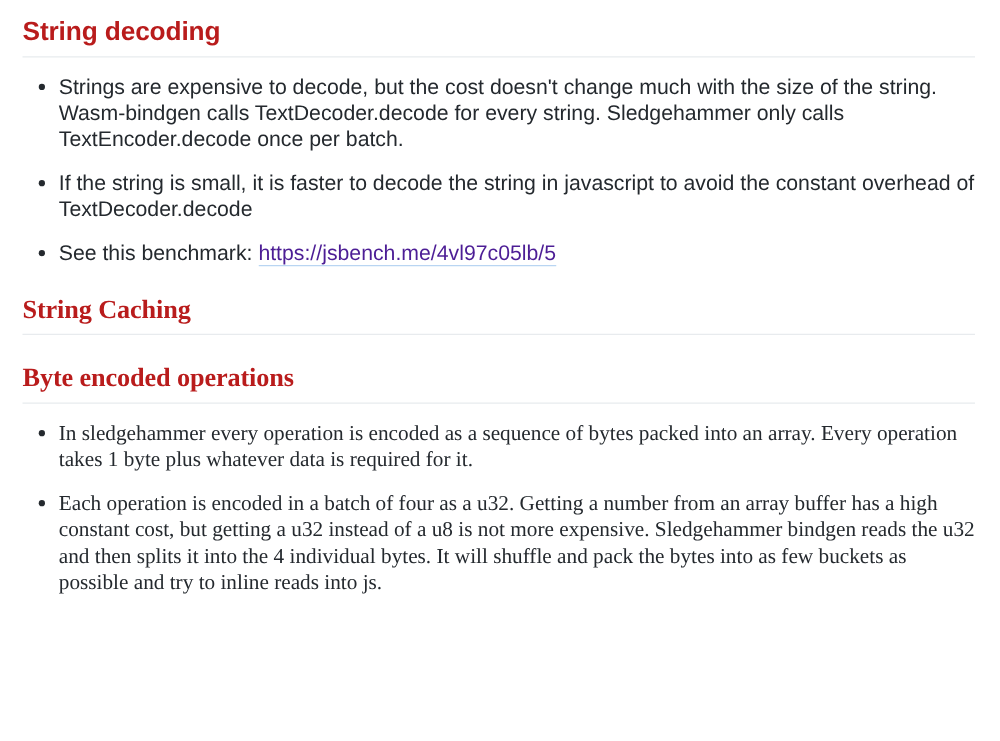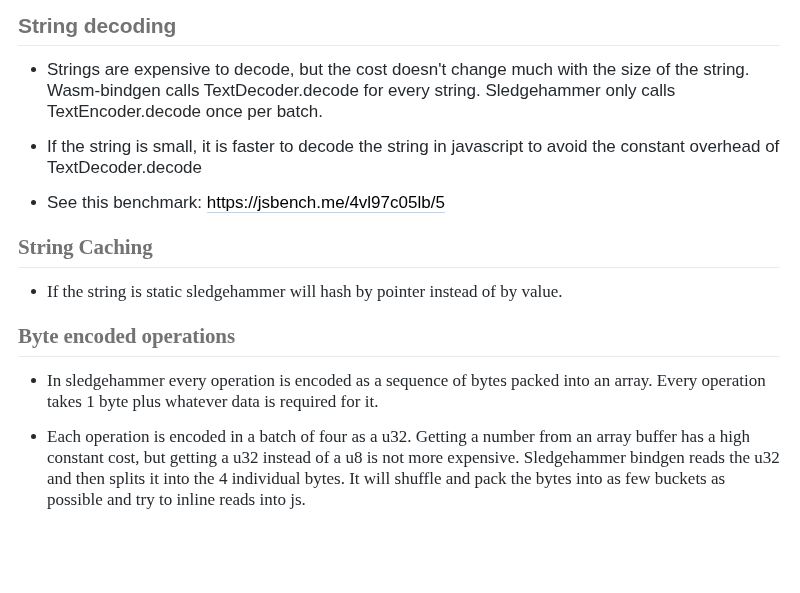--- a/index.html
+++ b/index.html
@@ -16,21 +16,21 @@
     -webkit-font-smoothing: antialiased;
   }
   .page {
     padding: 14px 20px 0 18px;
     box-sizing: border-box;
   }
   h2.section-title {
     font-size: 21px;
     font-weight: bold;
     letter-spacing: -0.1px;
-    color: #737373;
+    color: #b91c1c;
     margin: 0;
     padding-bottom: 7px;
     border-bottom: 1px solid #e8ebee;
   }
   .section {
     margin-bottom: 4px;
   }
   .section + .section {
     margin-top: 22px;
     font-family: Liberation Serif, serif;
@@ -58,21 +58,21 @@
     content: "";
     position: absolute;
     left: 13px;
     top: 8px;
     width: 5px;
     height: 5px;
     border-radius: 50%;
     background: #24292e;
   }
   a.link {
-    color: #000000;
+    color: #4c1d95;
     text-decoration: none;
     border-bottom: 1px solid #b9d5f2;
   }
   .tight-list li {
     margin-bottom: 3px;
   }
 </style>
 </head>
 <body>
 
@@ -89,23 +89,20 @@
       </li>
       <li>
         <span>See this benchmark: </span><a class="link" href="#">https://jsbench.me/4vl97c05lb/5</a>
       </li>
     </ul>
   </div>
 
   <div class="section">
     <h2 class="section-title">String Caching</h2>
     <ul class="bullets tight-list">
-      <li class="tight">
-        <span>If the string is static sledgehammer will hash by pointer instead of by value.</span>
-      </li>
     </ul>
   </div>
 
   <div class="section">
     <h2 class="section-title">Byte encoded operations</h2>
     <ul class="bullets">
       <li>
         <span>In sledgehammer every operation is encoded as a sequence of bytes packed into an array. Every operation takes 1 byte plus whatever data is required for it.</span>
       </li>
       <li>

